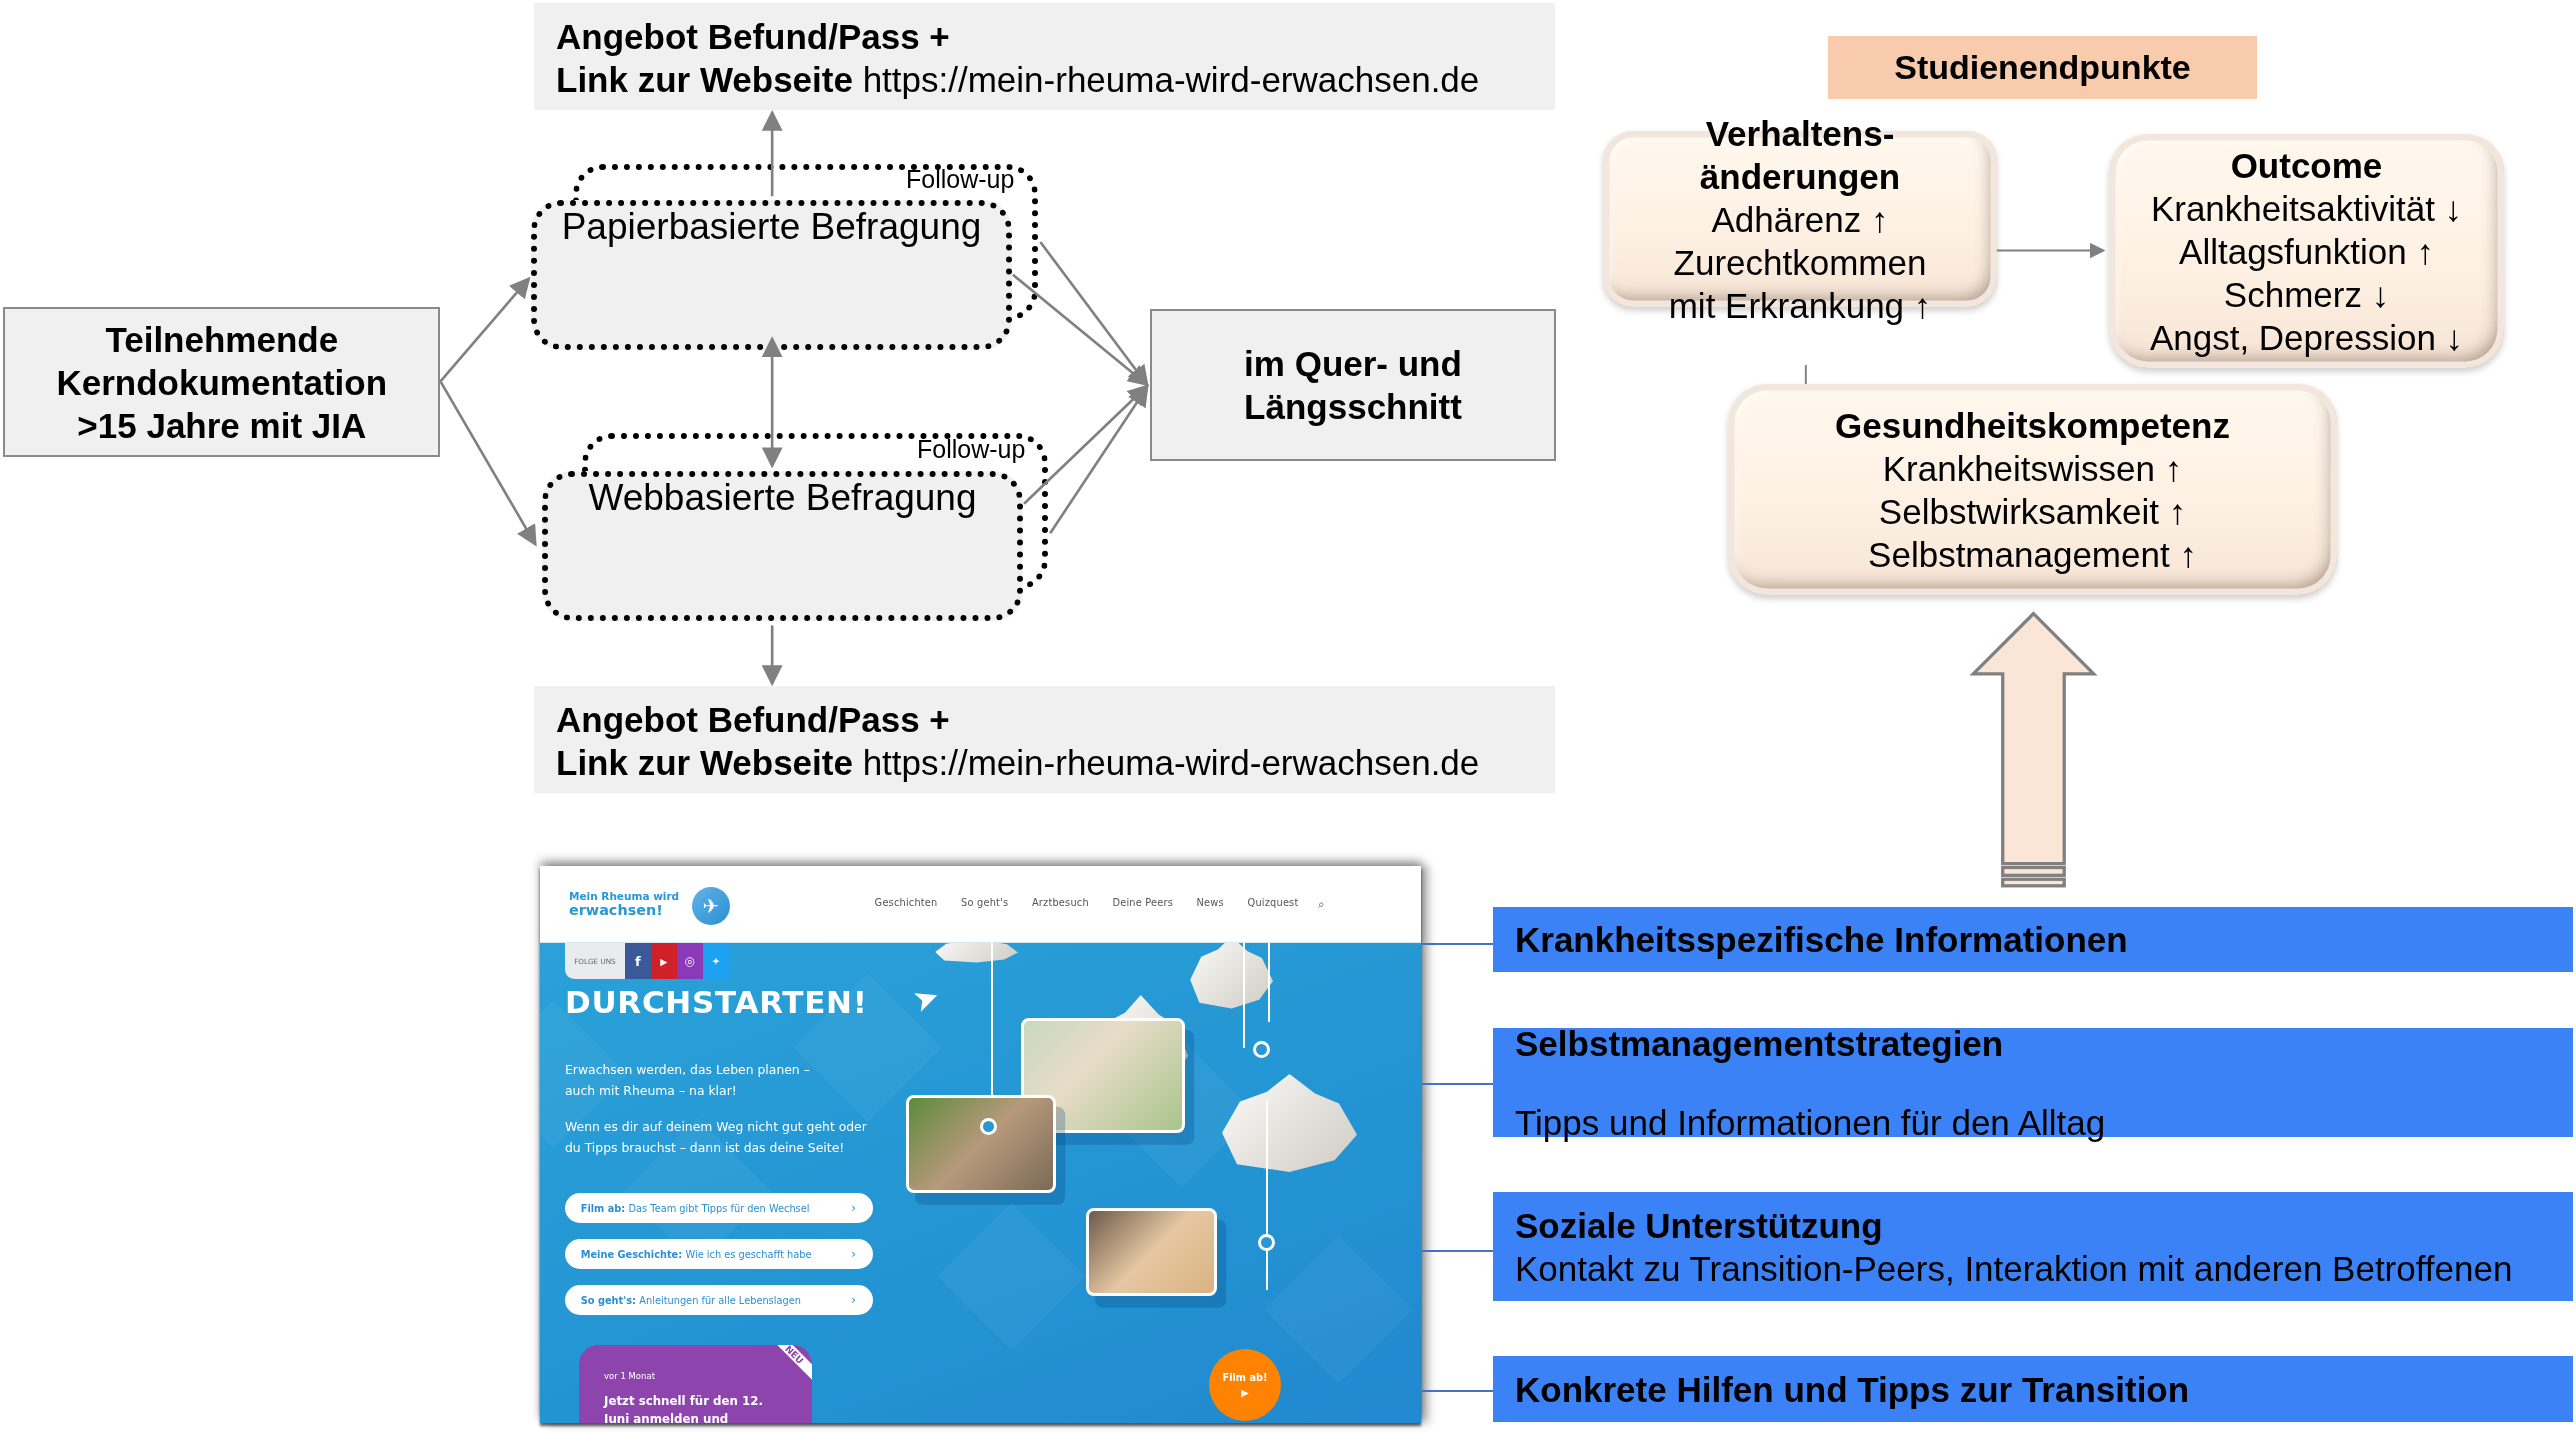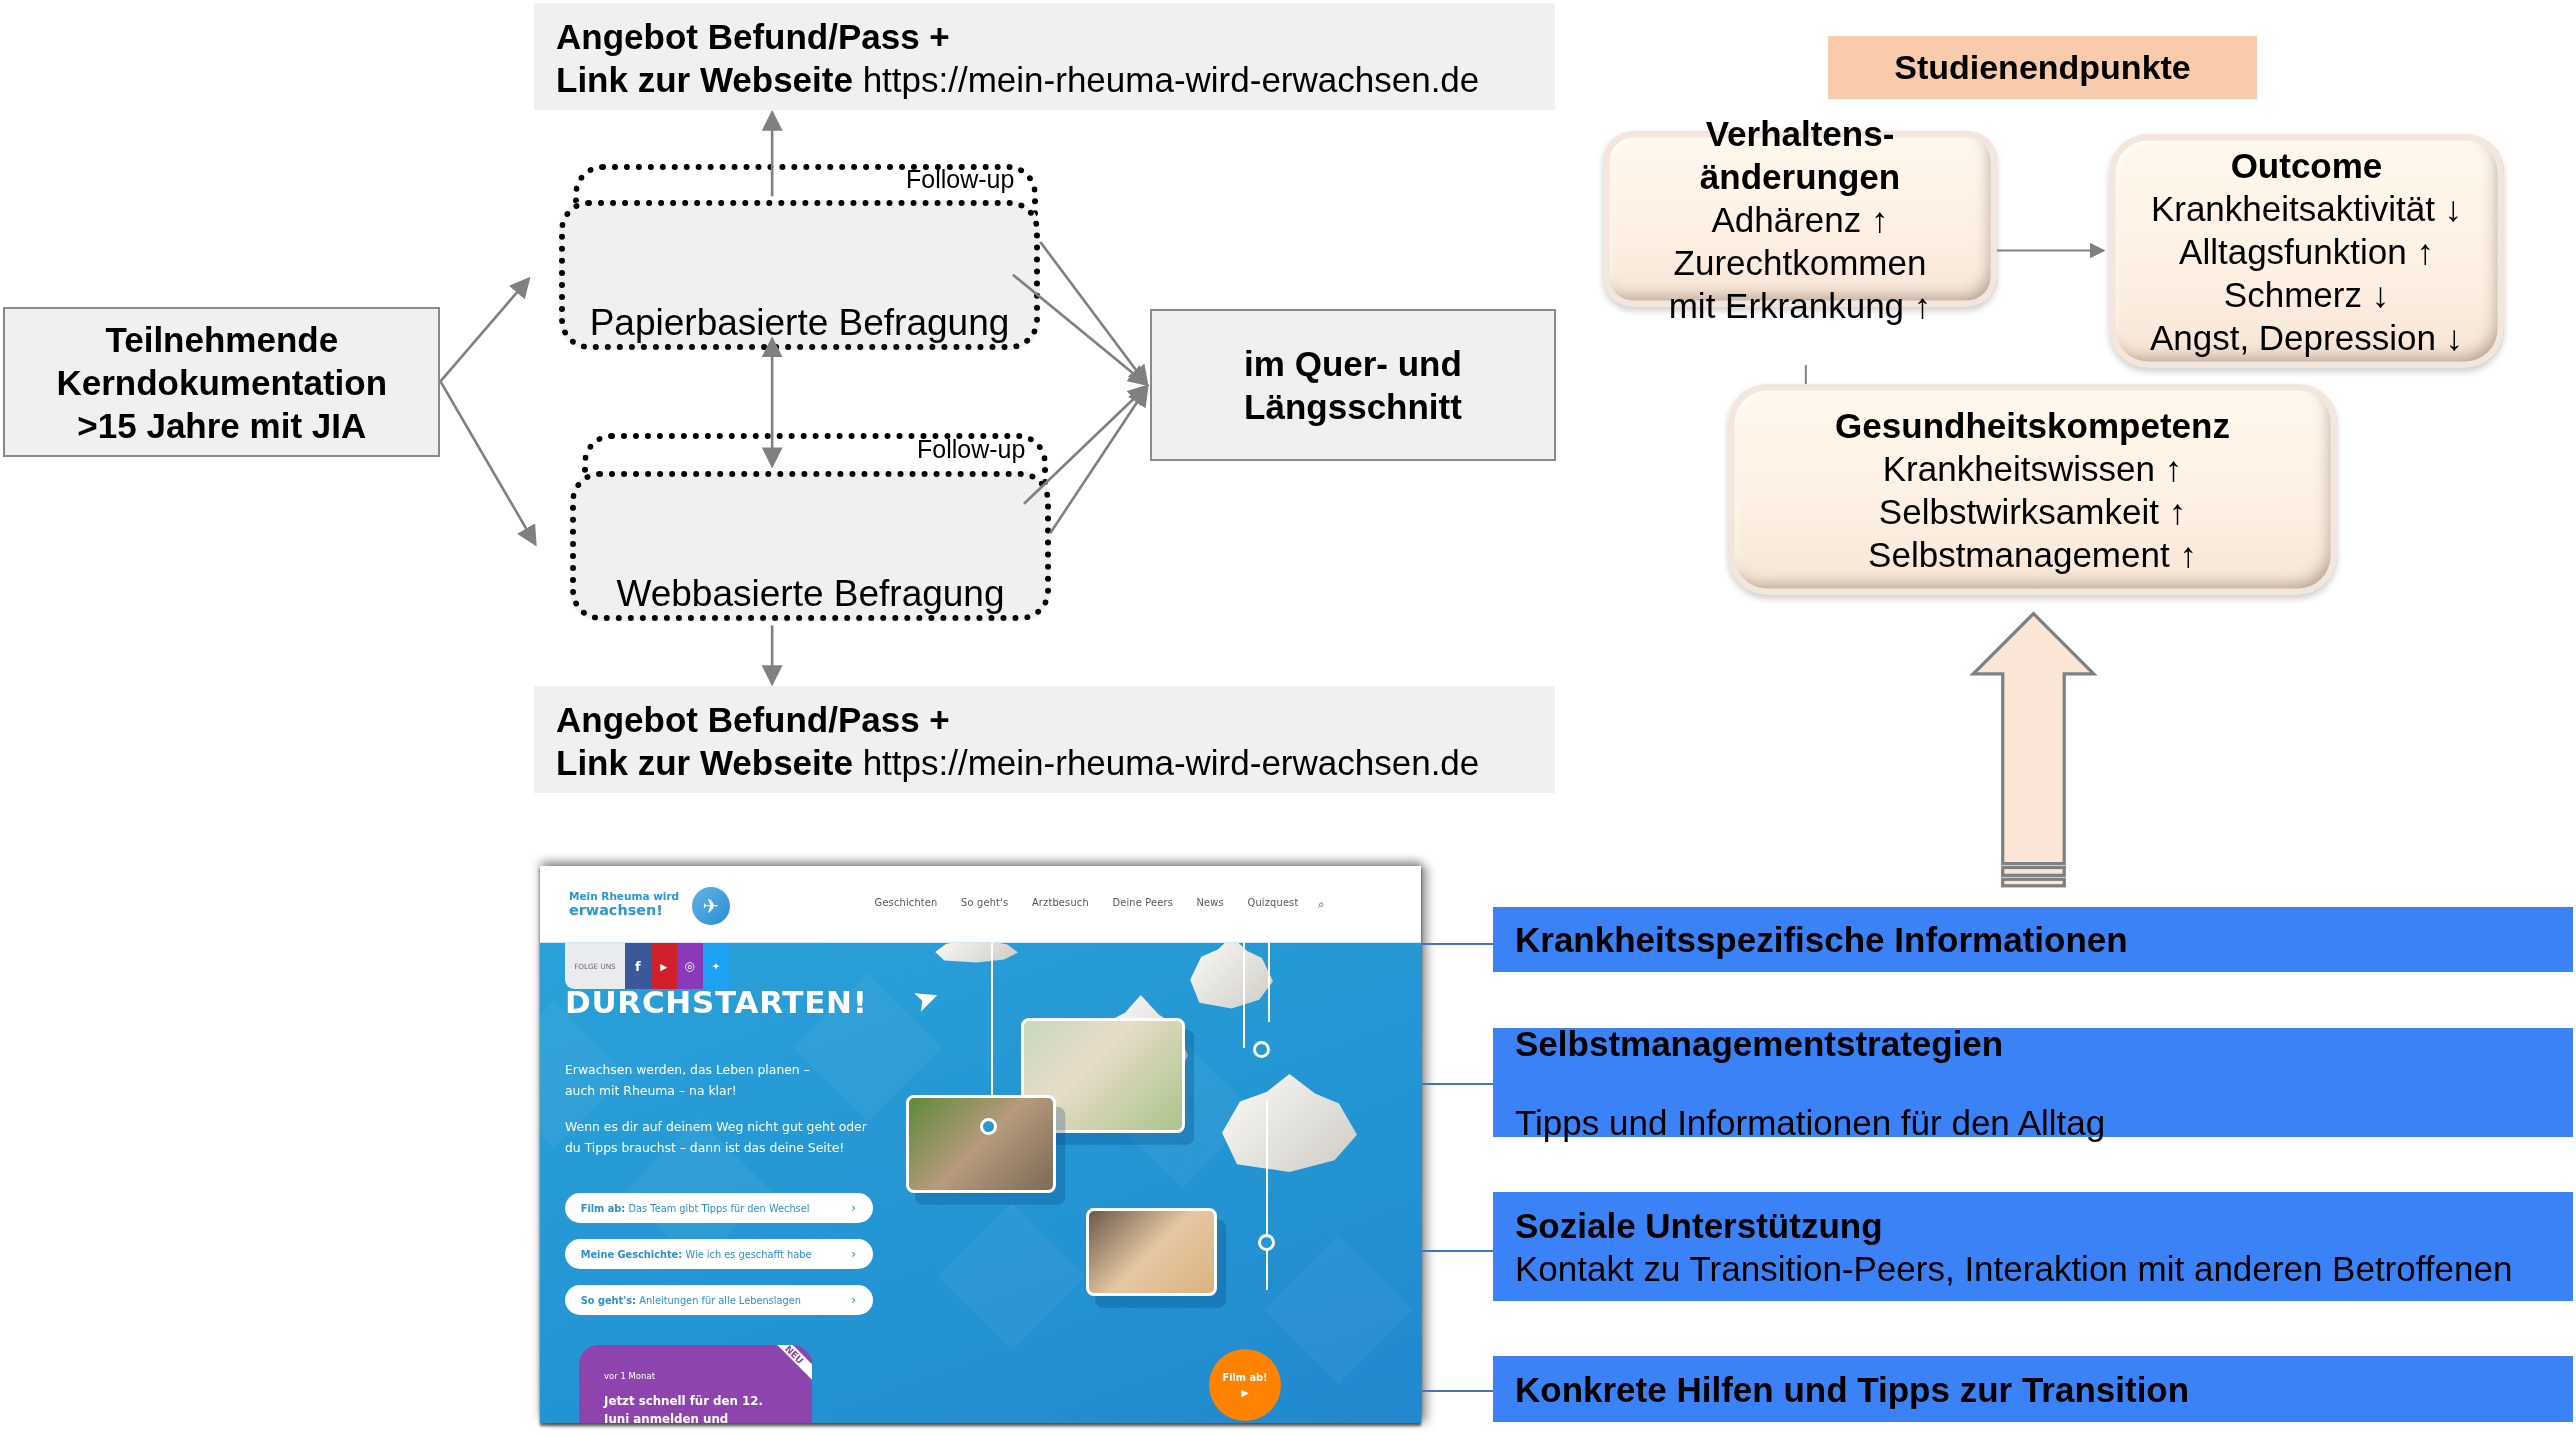--- a/index.html
+++ b/index.html
@@ -9,21 +9,21 @@
 
   
   .graybox { background: #f0f0f0; }
   .offer { padding: 11.8px 22px; font-size: 35px; line-height: 43px; }
   .offer b { font-weight: 700; }
 
   .solidbox { background: #f0f0f0; border: 2.6px solid #8a8a8a; display: flex; align-items: center; justify-content: center; text-align: center; font-weight: 700; font-size: 35px; line-height: 43px; }
 
   .dotted { border: 6.5px dotted #000; border-radius: 30px; background: #f0f0f0; }
   .dotted-back { border: 6.5px dotted #000; border-radius: 30px; background: transparent; }
-  .survey-label { font-size: 37px; display: flex; align-items: flex-end; justify-content: center; margin-left: 28px; }
+  .survey-label { font-size: 37px; display: flex; align-items: flex-start; justify-content: center; }
   .followup { font-size: 25px; }
 
   
   .peach-title { background: #f8cbad; display: flex; align-items: center; justify-content: center; font-size: 34px; font-weight: 700; }
   .card { background: linear-gradient(180deg, #fff8ee 0%, #fdf0e2 60%, #f6e4d4 100%);
           border-radius: 39px;
           box-shadow: inset 0 0 0 6.5px #f3e6dc, inset -6.5px -9.2px 14.4px rgba(90,70,60,0.45), inset 6.5px 5.2px 9.2px rgba(255,255,255,0.9), 0 3.9px 6.5px rgba(0,0,0,0.18);
           display: flex; flex-direction: column; align-items: center; justify-content: center; text-align: center; font-size: 35px; line-height: 43px; }
   .card .h { font-weight: 700; }
 
@@ -167,21 +167,21 @@
   </div>
 
   <div class="site-hero">
     <div class="diamond" style="left:-39px; top:79px;"></div>
     <div class="diamond" style="left:105px; top:196px;"></div>
     <div class="diamond" style="left:275px; top:52px;"></div>
     <div class="diamond" style="left:419px; top:281px;"></div>
     <div class="diamond" style="left:589px; top:118px;"></div>
     <div class="diamond" style="left:746px; top:314px;"></div>
 
-    <div class="abs" style="left:25px; top:0; height:46px; display:flex;justify-content:center;">
+    <div class="abs" style="left:25px; top:0; height:36px; display:flex;justify-content:center;">
       <div style="background:#e9ebee; color:#666; font-size:7.2px; padding:0 9.2px; display:flex; align-items:center; border-bottom-left-radius:9.2px;">FOLGE UNS</div>
       <div style="background:#3b5998; width:26px; color:#fff; display:flex; align-items:center; justify-content:center; font-weight:700; font-size:13px;">f</div>
       <div style="background:#d0212b; width:26px; color:#fff; display:flex; align-items:center; justify-content:center; font-size:9.2px;">▶</div>
       <div style="background:#8a3ab9; width:26px; color:#fff; display:flex; align-items:center; justify-content:center; font-size:11.8px;">◎</div>
       <div style="background:#1da1f2; width:26px; color:#fff; display:flex; align-items:center; justify-content:center; font-size:10.5px;">✦</div>
     </div>
 
     <div class="abs" style="left:25px; top:41px; color:#fff; font-size:31px; font-weight:700; letter-spacing:0.7px;">DURCHSTARTEN!</div>
     <div class="abs" style="left:373px; top:37px; color:#fff; font-size:31px; transform:rotate(-20deg);">➤</div>
 

